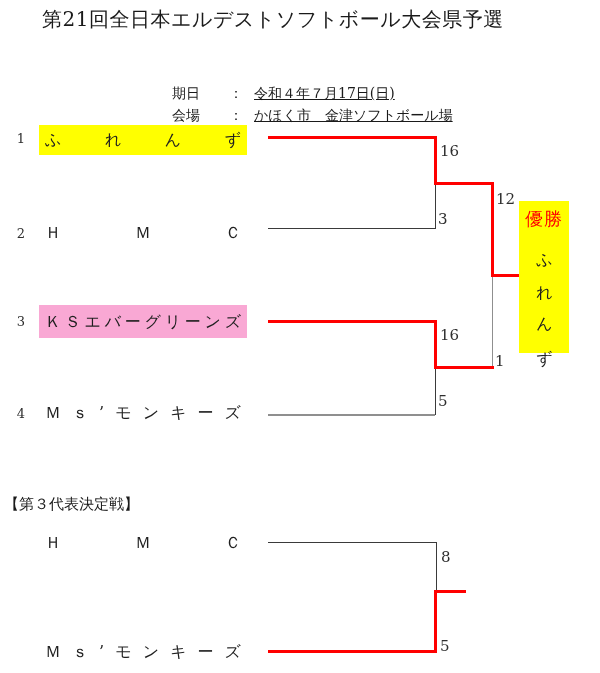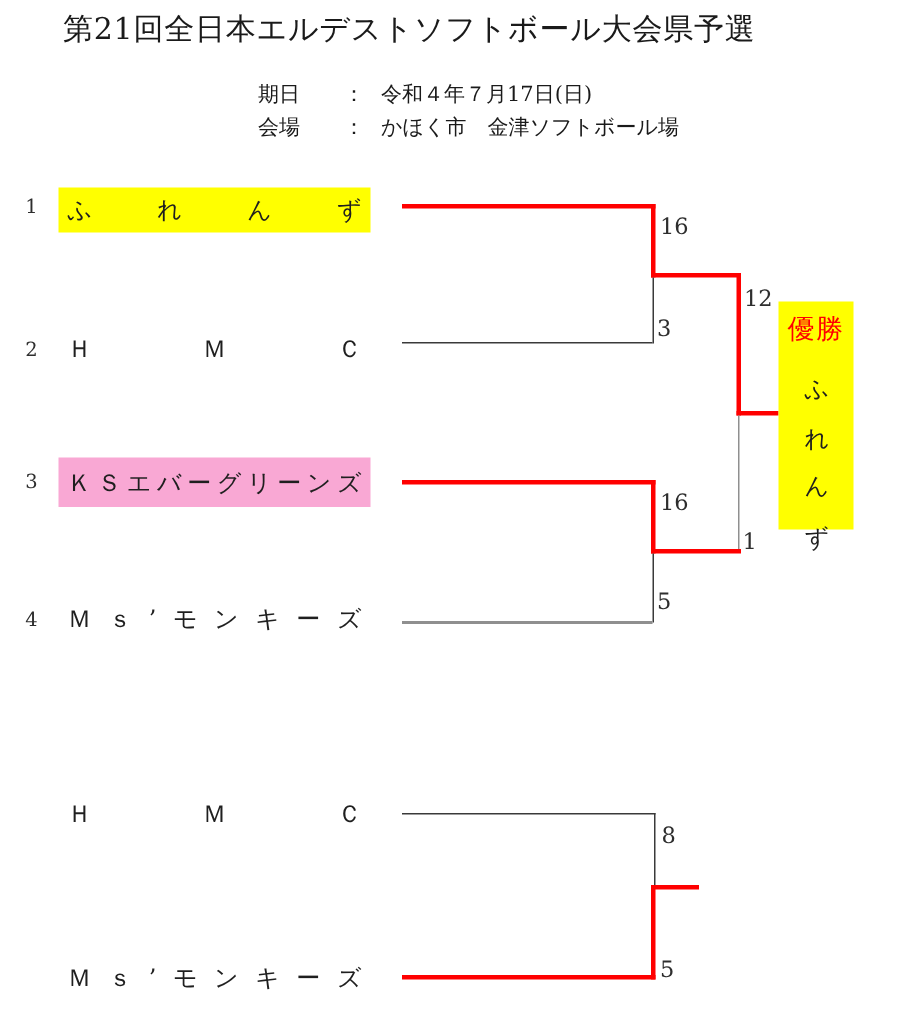--- a/index.html
+++ b/index.html
@@ -2,23 +2,23 @@
 <html><head>
 <meta charset="utf-8">
 <style>
   html,body{margin:0;padding:0;}
   body{background:#ffffff;font-family:"DejaVu Serif","Liberation Serif",serif;}
   .page{position:relative;width:600px;height:673px;background:#ffffff;overflow:hidden;}
 
   .title{position:absolute;left:42px;top:6px;font-size:20px;color:#1a1a1a;letter-spacing:0.5px;white-space:nowrap;}
 
   .info-row{position:absolute;left:172px;font-size:14px;color:#1a1a1a;white-space:nowrap;}
-  .info-label{display:inline-block;width:46px;}
+  .info-label{display:inline-block;width:46px;margin-top:31px;}
   .info-sep{display:inline-block;width:36px;text-align:center;}
-  .info-value{display:inline-block;}
+  .info-value{display:inline-block;text-decoration:underline;}
 
   .seed{position:absolute;left:10px;width:22px;text-align:center;font-size:13px;color:#2e2e2e;}
   .team-name{position:absolute;left:39px;width:208px;padding:0 6px;box-sizing:border-box;
              font-size:16px;color:#1f1f1f;white-space:nowrap;
              text-align:justify;text-align-last:justify;text-justify:inter-character;}
   .hl-yellow{background:#ffff00;}
   .hl-blue{background:#f9a8d4;}
 
   .score{position:absolute;font-size:15px;color:#2e2e2e;}
 
@@ -79,20 +79,21 @@
   <span class="score" style="left:496px;top:190px;">12</span>
   <span class="score" style="left:495px;top:352px;">1</span>
   <span class="score" style="left:440px;top:326px;">16</span>
   <span class="score" style="left:438px;top:392px;">5</span>
 
   <div class="champ-box">
     <div class="champ-label">優勝</div>
     <div class="champ-name">ふれんず</div>
   </div>
 
+  <div class="section-heading">【第３代表決定戦】</div>
 
   <div class="team-name" style="top:528px;height:30px;line-height:30px;">ＨＭＣ</div>
   <div class="team-name" style="top:637px;height:30px;line-height:30px;">Ｍｓ’モンキーズ</div>
 
   <div class="ln dark" style="left:268px;top:542px;width:169px;height:1px;"></div>
   <div class="ln dark" style="left:436px;top:542px;width:1px;height:50px;"></div>
   <div class="ln red" style="left:436px;top:590px;width:30px;height:3px;"></div>
   <div class="ln red" style="left:434px;top:590px;width:3px;height:63px;"></div>
   <div class="ln red" style="left:268px;top:650px;width:169px;height:3px;"></div>
 

